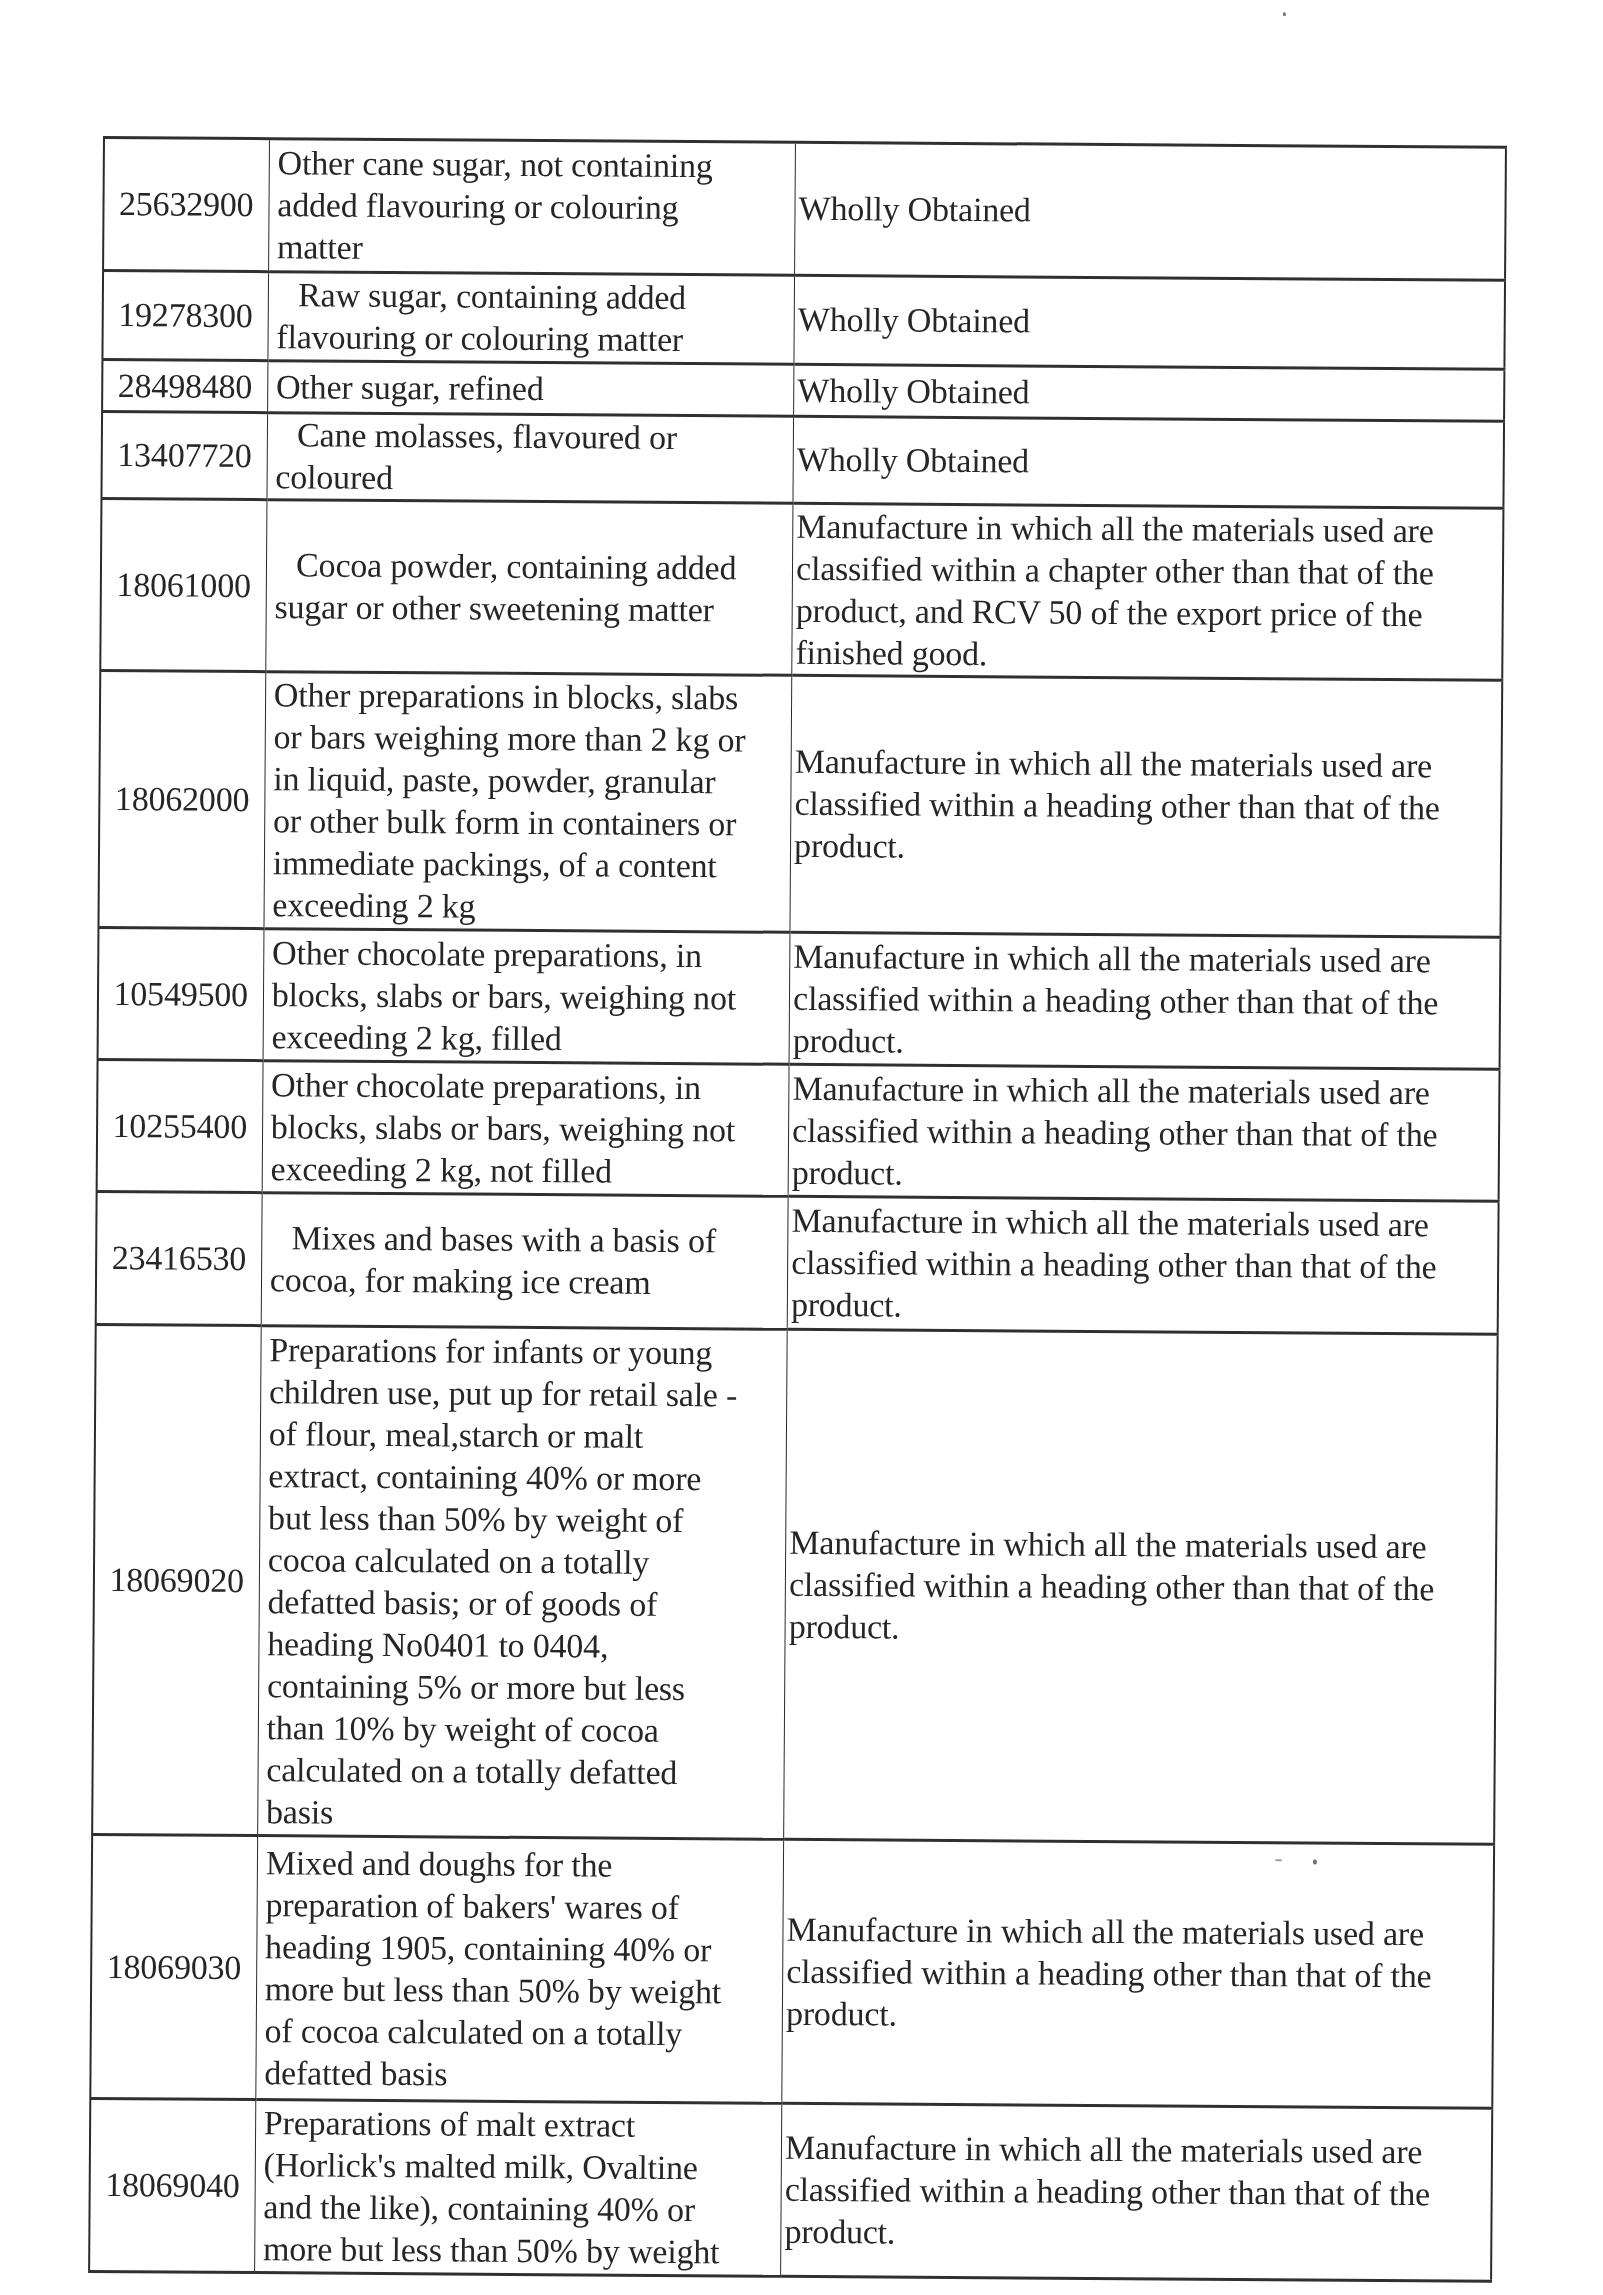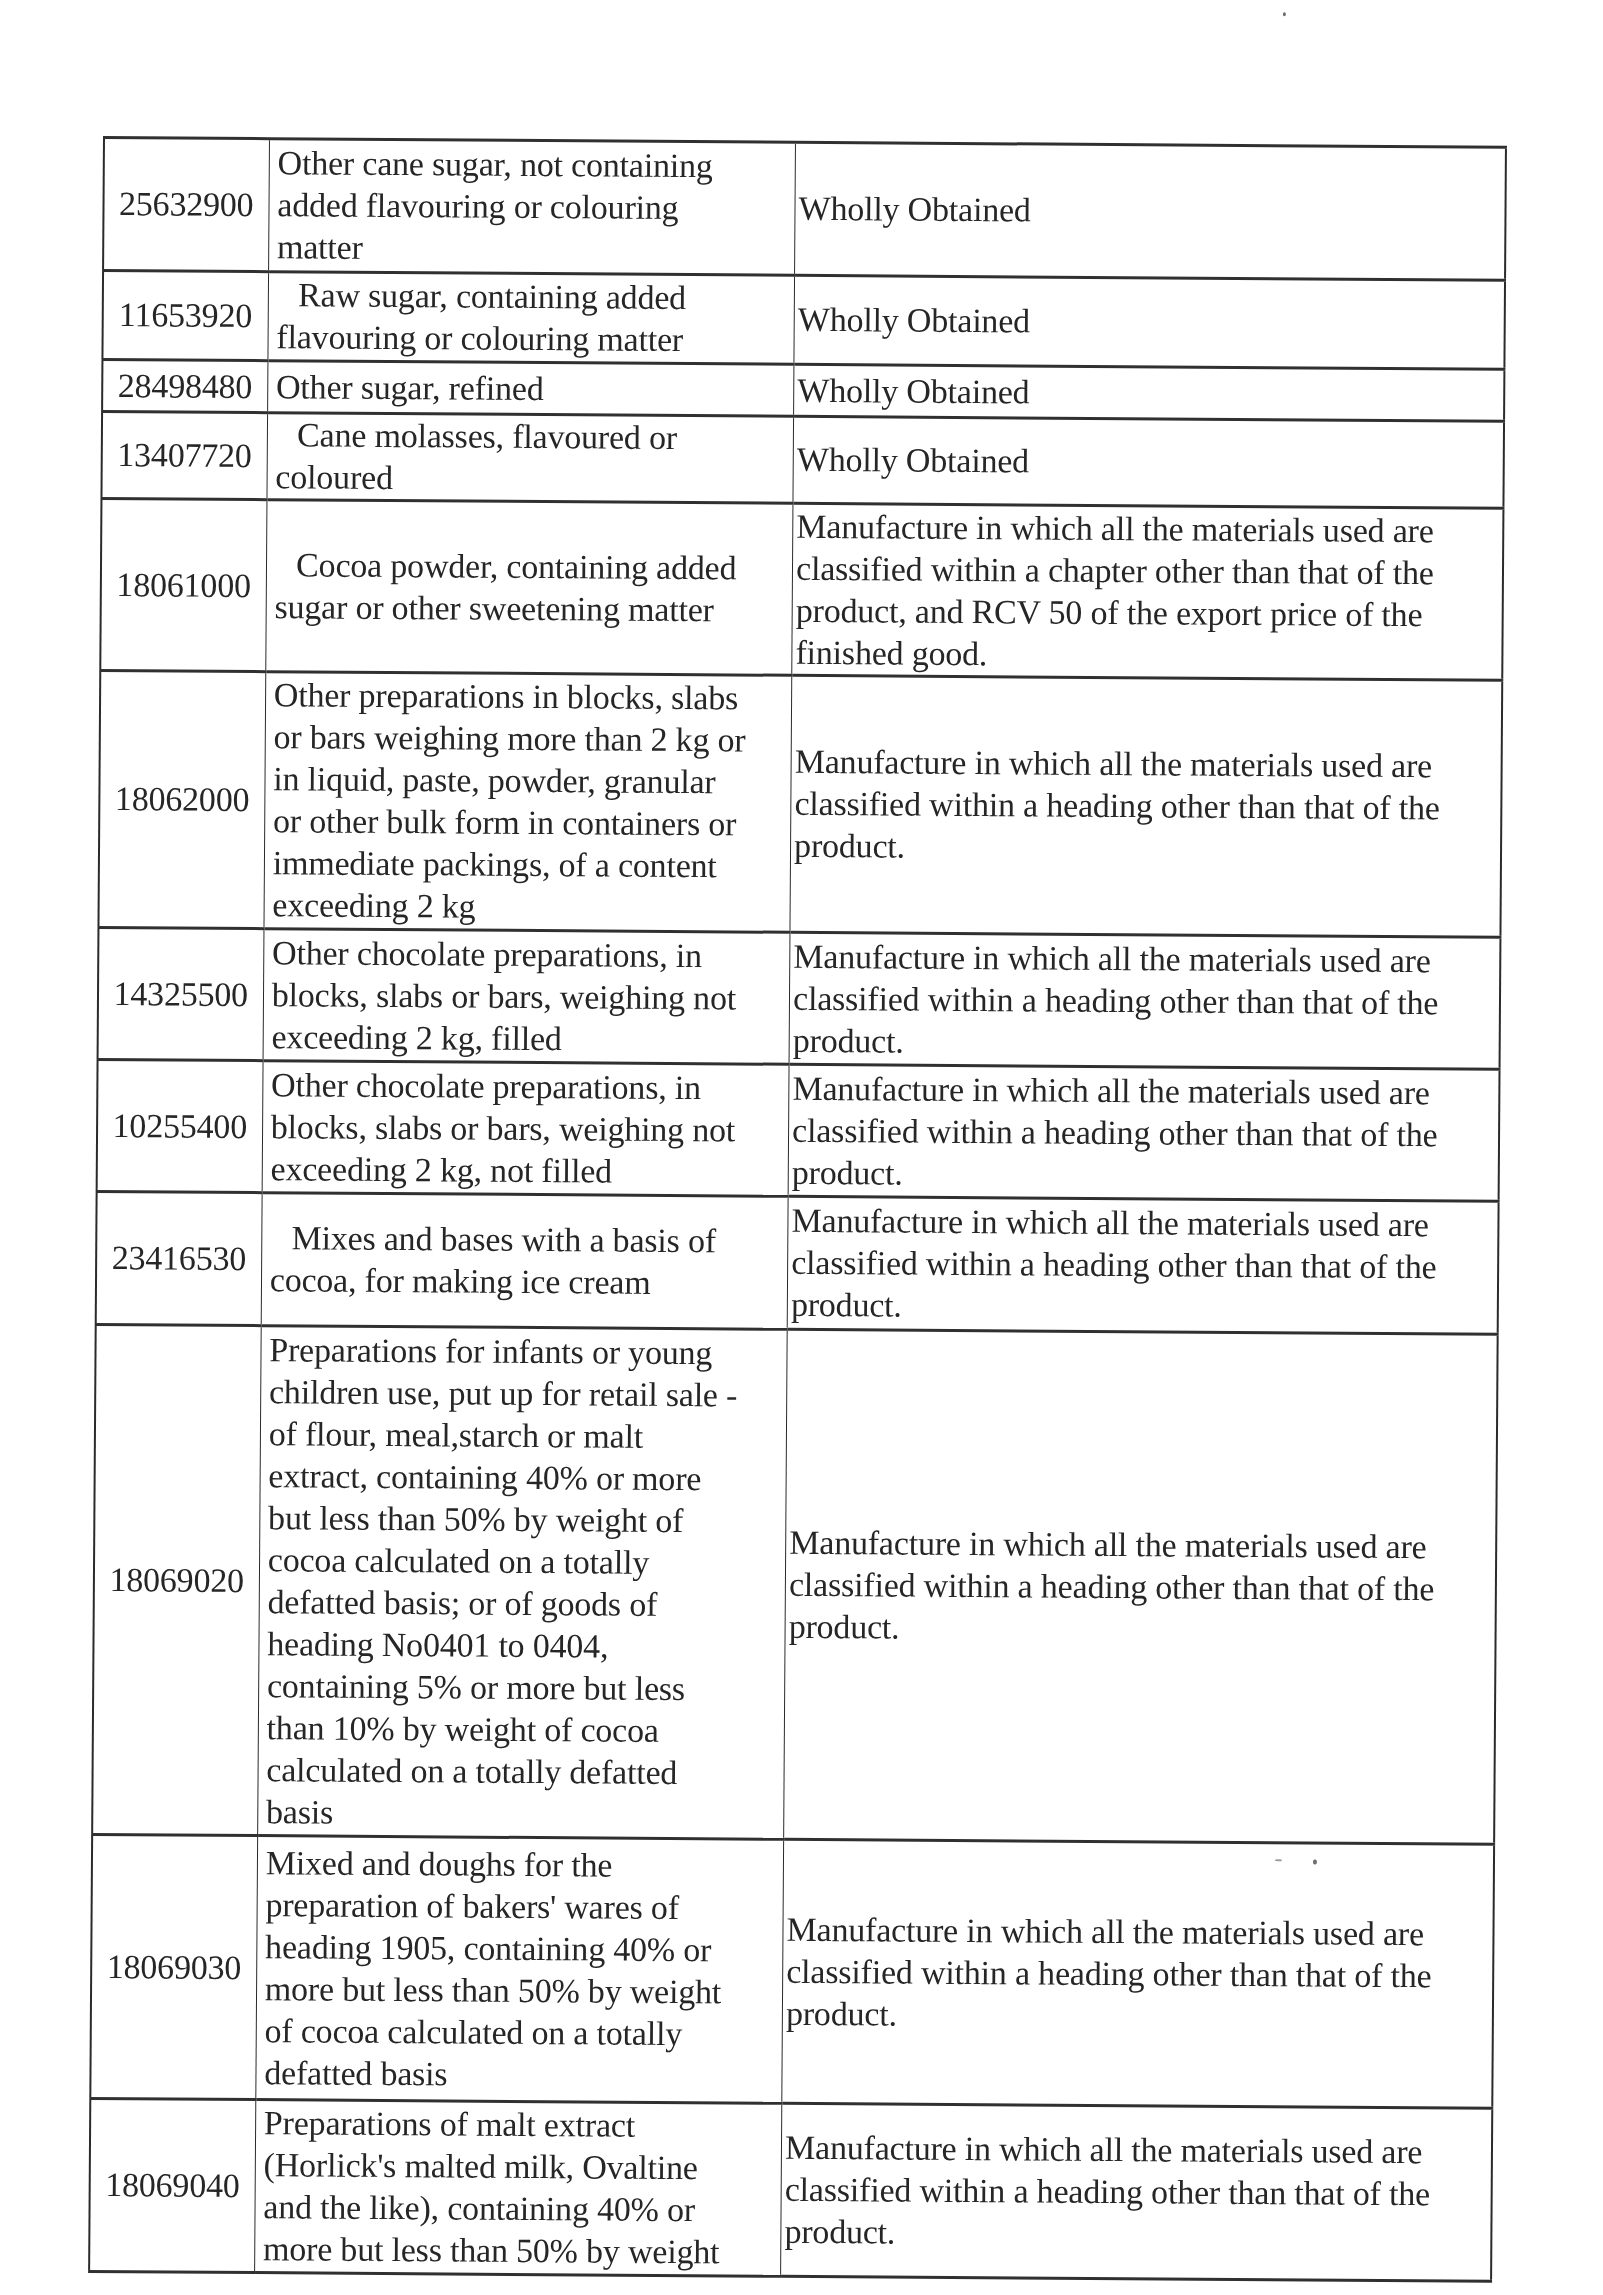--- a/index.html
+++ b/index.html
@@ -81,21 +81,21 @@
           <td class="desc">
             <div>Other cane sugar, not containing</div>
             <div>added flavouring or colouring</div>
             <div>matter</div>
           </td>
           <td class="rule">
             <div>Wholly Obtained</div>
           </td>
         </tr>
         <tr class="thin" style="height: 89px;">
-          <td class="code"><span>11653920</span></td>
+          <td class="code"><span>19278300</span></td>
           <td class="desc">
             <div class="ind">Raw sugar, containing added</div>
             <div>flavouring or colouring matter</div>
           </td>
           <td class="rule">
             <div>Wholly Obtained</div>
           </td>
         </tr>
         <tr class="thin" style="height: 52px;">
           <td class="code"><span>28498480</span></td>
@@ -139,21 +139,21 @@
             <div>immediate packings, of a content</div>
             <div>exceeding 2 kg</div>
           </td>
           <td class="rule">
             <div>Manufacture in which all the materials used are</div>
             <div>classified within a heading other than that of the</div>
             <div>product.</div>
           </td>
         </tr>
         <tr class="thin" style="height: 132px;">
-          <td class="code"><span>14325500</span></td>
+          <td class="code"><span>10549500</span></td>
           <td class="desc">
             <div>Other chocolate preparations, in</div>
             <div>blocks, slabs or bars, weighing not</div>
             <div>exceeding 2 kg, filled</div>
           </td>
           <td class="rule">
             <div>Manufacture in which all the materials used are</div>
             <div>classified within a heading other than that of the</div>
             <div>product.</div>
           </td>

